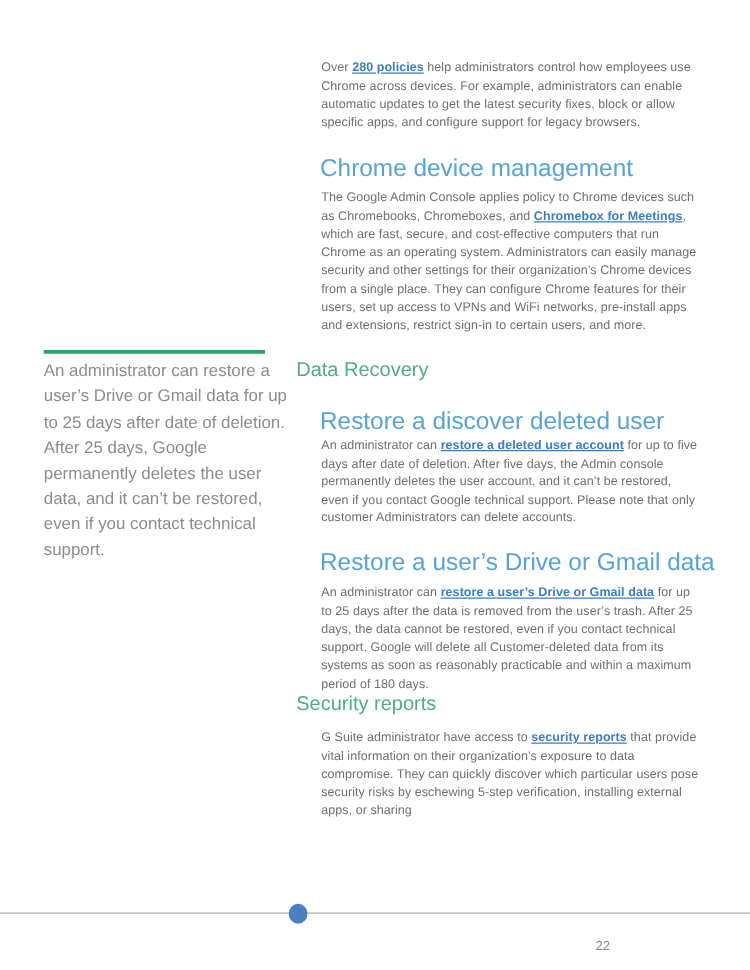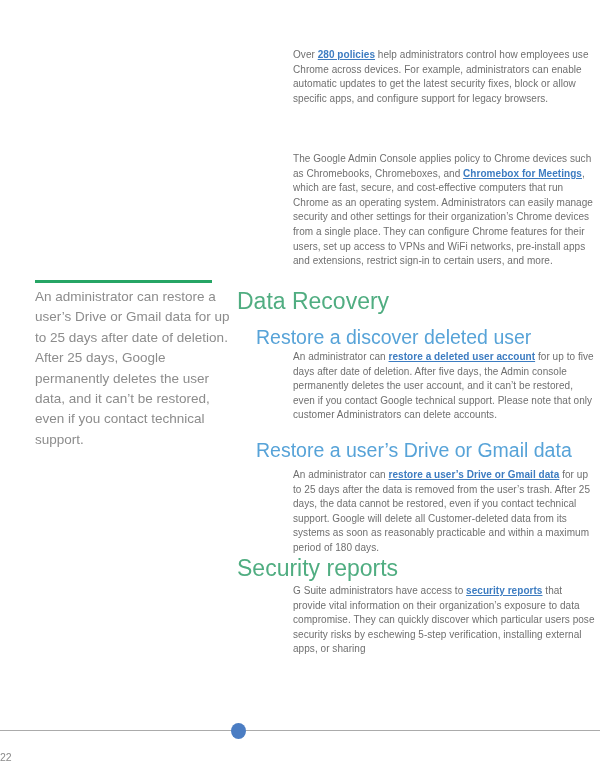--- a/index.html
+++ b/index.html
@@ -28,21 +28,21 @@
   .h-blue {
     position: absolute;
     font-size: 19.5px;
     font-weight: 400;
     color: var(--heading-blue, #57a3d8);
     margin: 0;
     white-space: nowrap;
   }
   .h-green {
     position: absolute;
-    font-size: 23px;
+    font-size: 16px;
     font-weight: 400;
     color: var(--heading-green, #50ad81);
     margin: 0;
     white-space: nowrap;
   }
   .pullquote-rule {
     position: absolute;
     left: 35px;
     top: 280px;
     width: 177px;
@@ -52,21 +52,21 @@
   .pullquote-text {
     position: absolute;
     left: 35px;
     top: 287px;
     width: 196px;
     font-size: 13.5px;
     line-height: 20.4px;
     color: var(--quote-gray, #8c8c8c);
     margin: 0;
   }
-  .col { left: 257px; width: 302px; margin-left: 36px; }
+  .col { left: 257px; width: 302px; }
   .footer-line {
     position: absolute;
     left: 0;
     top: 730px;
     width: 600px;
     height: 1px;
     background: var(--footer-line-gray, #ababab);
   }
   .footer-dot {
     position: absolute;
@@ -75,45 +75,46 @@
     width: 15px;
     height: 16px;
     border-radius: 50%;
     background: var(--dot-blue, #4b7dc3);
   }
   .page-number {
     position: absolute;
     left: 0;
     top: 751px;
     width: 488px;
-    text-align: left;
+    text-align: right;
     font-size: 10.5px;
     color: var(--page-number-gray, #8a8a8a);
   }
 </style>
 </head>
 <body>
 
 <div class="page">
 
   <div class="pullquote-rule"></div>
   <p class="pullquote-text">An administrator can restore a user’s Drive or Gmail data for up to 25 days after date of deletion. After 25 days, Google permanently deletes the user data, and it can’t be restored, even if you contact technical support.</p>
 
   <p class="body-text col" style="top:48px;"><span>Over </span><a class="link">280 policies</a><span> help administrators control how employees use Chrome across devices. For example, administrators can enable automatic updates to get the latest security fixes, block or allow specific apps, and configure support for legacy browsers.</span></p>
 
+  <h2 class="h-blue" style="left:256px; top:124px;">Chrome device management</h2>
   <p class="body-text col" style="top:152px;"><span>The Google Admin Console applies policy to Chrome devices such as Chromebooks, Chromeboxes, and </span><a class="link">Chromebox for Meetings</a><span>, which are fast, secure, and cost-effective computers that run Chrome as an operating system. Administrators can easily manage security and other settings for their organization’s Chrome devices from a single place. They can configure Chrome features for their users, set up access to VPNs and WiFi networks, pre-install apps and extensions, restrict sign-in to certain users, and more.</span></p>
 
   <h1 class="h-green" style="left:237px; top:288px;">Data Recovery</h1>
 
   <h2 class="h-blue" style="left:256px; top:326px;">Restore a discover deleted user</h2>
   <p class="body-text col" style="top:350px;"><span>An administrator can </span><a class="link">restore a deleted user account</a><span> for up to five days after date of deletion. After five days, the Admin console permanently deletes the user account, and it can’t be restored, even if you contact Google technical support. Please note that only customer Administrators can delete accounts.</span></p>
 
   <h2 class="h-blue" style="left:256px; top:439px;">Restore a user’s Drive or Gmail data</h2>
   <p class="body-text col" style="top:468px;"><span>An administrator can </span><a class="link">restore a user’s Drive or Gmail data</a><span> for up to 25 days after the data is removed from the user’s trash. After 25 days, the data cannot be restored, even if you contact technical support. Google will delete all Customer-deleted data from its systems as soon as reasonably practicable and within a maximum period of 180 days.</span></p>
 
   <h1 class="h-green" style="left:237px; top:555px;">Security reports</h1>
-  <p class="body-text col" style="top:584px;"><span>G Suite administrators have access to </span><a class="link">security reports</a><span> that provide vital information on their organization’s exposure to data compromise. They can quickly discover which particular users pose security risks by eschewing 5-step verification, installing external apps, or sharing</span></p>
+  <p class="body-text col" style="top:584px;"><span>G Suite administrator have access to </span><a class="link">security reports</a><span> that provide vital information on their organization’s exposure to data compromise. They can quickly discover which particular users pose security risks by eschewing 5-step verification, installing external apps, or sharing</span></p>
 
   <div class="footer-line"></div>
   <div class="footer-dot"></div>
   <div class="page-number">22</div>
 
 </div>
 
 </body></html>

